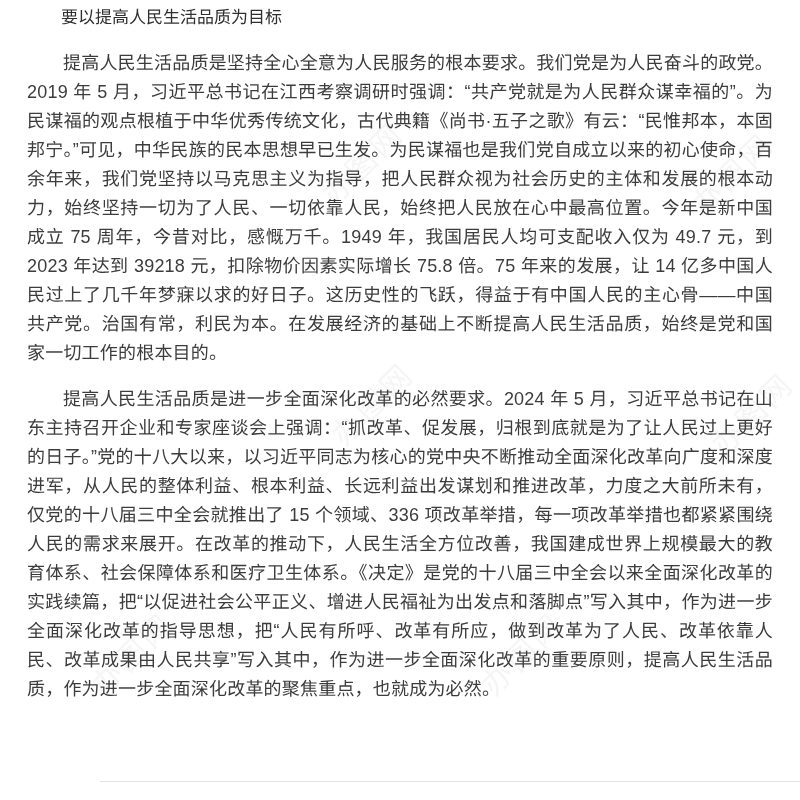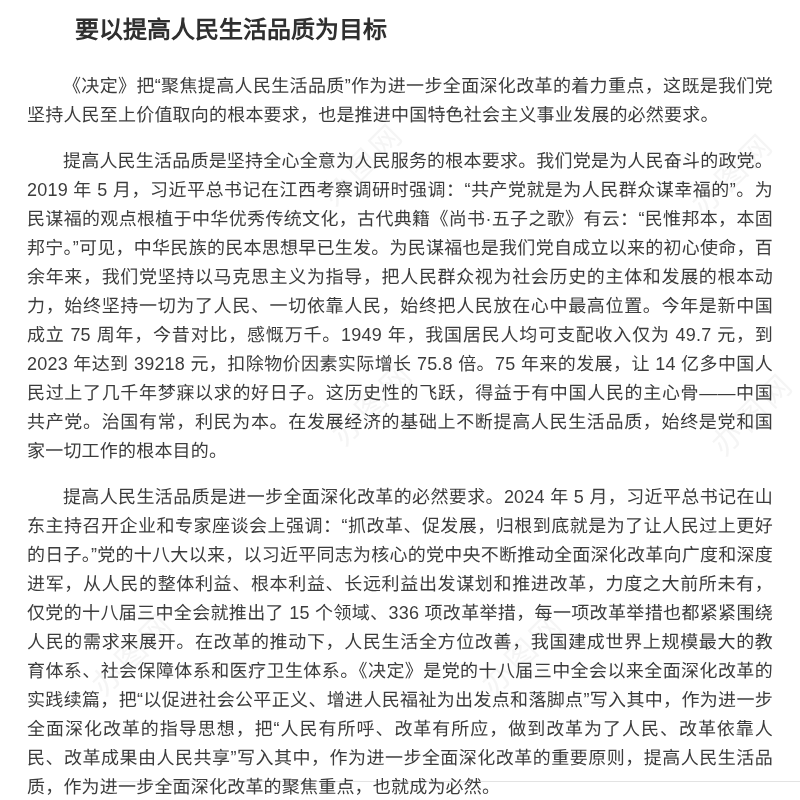--- a/index.html
+++ b/index.html
@@ -18,24 +18,24 @@
     position: relative;
     z-index: 2;
     margin-top: -13px;          
     padding: 0 27px;
     color: #3c3c3c;
     font-size: 18px;
     line-height: 29px;
     text-align: justify;
   }
   .doc h2 {
-    font-size: 24px;
-    font-weight: bold;
+    font-size: 17px;
+    font-weight: normal;
     color: #2f2f2f;
-    margin: 28px 0;
+    margin: 16px 0;
     text-indent: 2em;
     text-align: left;
   }
   .doc p {
     margin: 17px 0;
     text-indent: 2em;
     letter-spacing: 0.2px;
   }
   
   .watermark-layer {
@@ -72,16 +72,15 @@
   <span class="watermark" style="left:320px; top:380px;">办图网</span>
   <span class="watermark" style="left:700px; top:390px;">办图网</span>
   <span class="watermark" style="left:80px;  top:630px;">办图网</span>
   <span class="watermark" style="left:470px; top:630px;">办图网</span>
 </div>
 
 <div class="faint-divider"></div>
 
 <main class="doc" id="doc-root">
     <h2>要以提高人民生活品质为目标</h2>
-    <p>《决定》把“聚焦提高人民生活品质”作为进一步全面深化改革的着力重点，这既是我们党坚持人民至上价值取向的根本要求，也是推进中国特色社会主义事业发展的必然要求。</p>
     <p>提高人民生活品质是坚持全心全意为人民服务的根本要求。我们党是为人民奋斗的政党。2019 年 5 月，习近平总书记在江西考察调研时强调：“共产党就是为人民群众谋幸福的”。为民谋福的观点根植于中华优秀传统文化，古代典籍《尚书·五子之歌》有云：“民惟邦本，本固邦宁。”可见，中华民族的民本思想早已生发。为民谋福也是我们党自成立以来的初心使命，百余年来，我们党坚持以马克思主义为指导，把人民群众视为社会历史的主体和发展的根本动力，始终坚持一切为了人民、一切依靠人民，始终把人民放在心中最高位置。今年是新中国成立 75 周年，今昔对比，感慨万千。1949 年，我国居民人均可支配收入仅为 49.7 元，到 2023 年达到 39218 元，扣除物价因素实际增长 75.8 倍。75 年来的发展，让 14 亿多中国人民过上了几千年梦寐以求的好日子。这历史性的飞跃，得益于有中国人民的主心骨——中国共产党。治国有常，利民为本。在发展经济的基础上不断提高人民生活品质，始终是党和国家一切工作的根本目的。</p>
     <p>提高人民生活品质是进一步全面深化改革的必然要求。2024 年 5 月，习近平总书记在山东主持召开企业和专家座谈会上强调：“抓改革、促发展，归根到底就是为了让人民过上更好的日子。”党的十八大以来，以习近平同志为核心的党中央不断推动全面深化改革向广度和深度进军，从人民的整体利益、根本利益、长远利益出发谋划和推进改革，力度之大前所未有，仅党的十八届三中全会就推出了 15 个领域、336 项改革举措，每一项改革举措也都紧紧围绕人民的需求来展开。在改革的推动下，人民生活全方位改善，我国建成世界上规模最大的教育体系、社会保障体系和医疗卫生体系。《决定》是党的十八届三中全会以来全面深化改革的实践续篇，把“以促进社会公平正义、增进人民福祉为出发点和落脚点”写入其中，作为进一步全面深化改革的指导思想，把“人民有所呼、改革有所应，做到改革为了人民、改革依靠人民、改革成果由人民共享”写入其中，作为进一步全面深化改革的重要原则，提高人民生活品质，作为进一步全面深化改革的聚焦重点，也就成为必然。</p>
   </main>
 
 </body></html>

